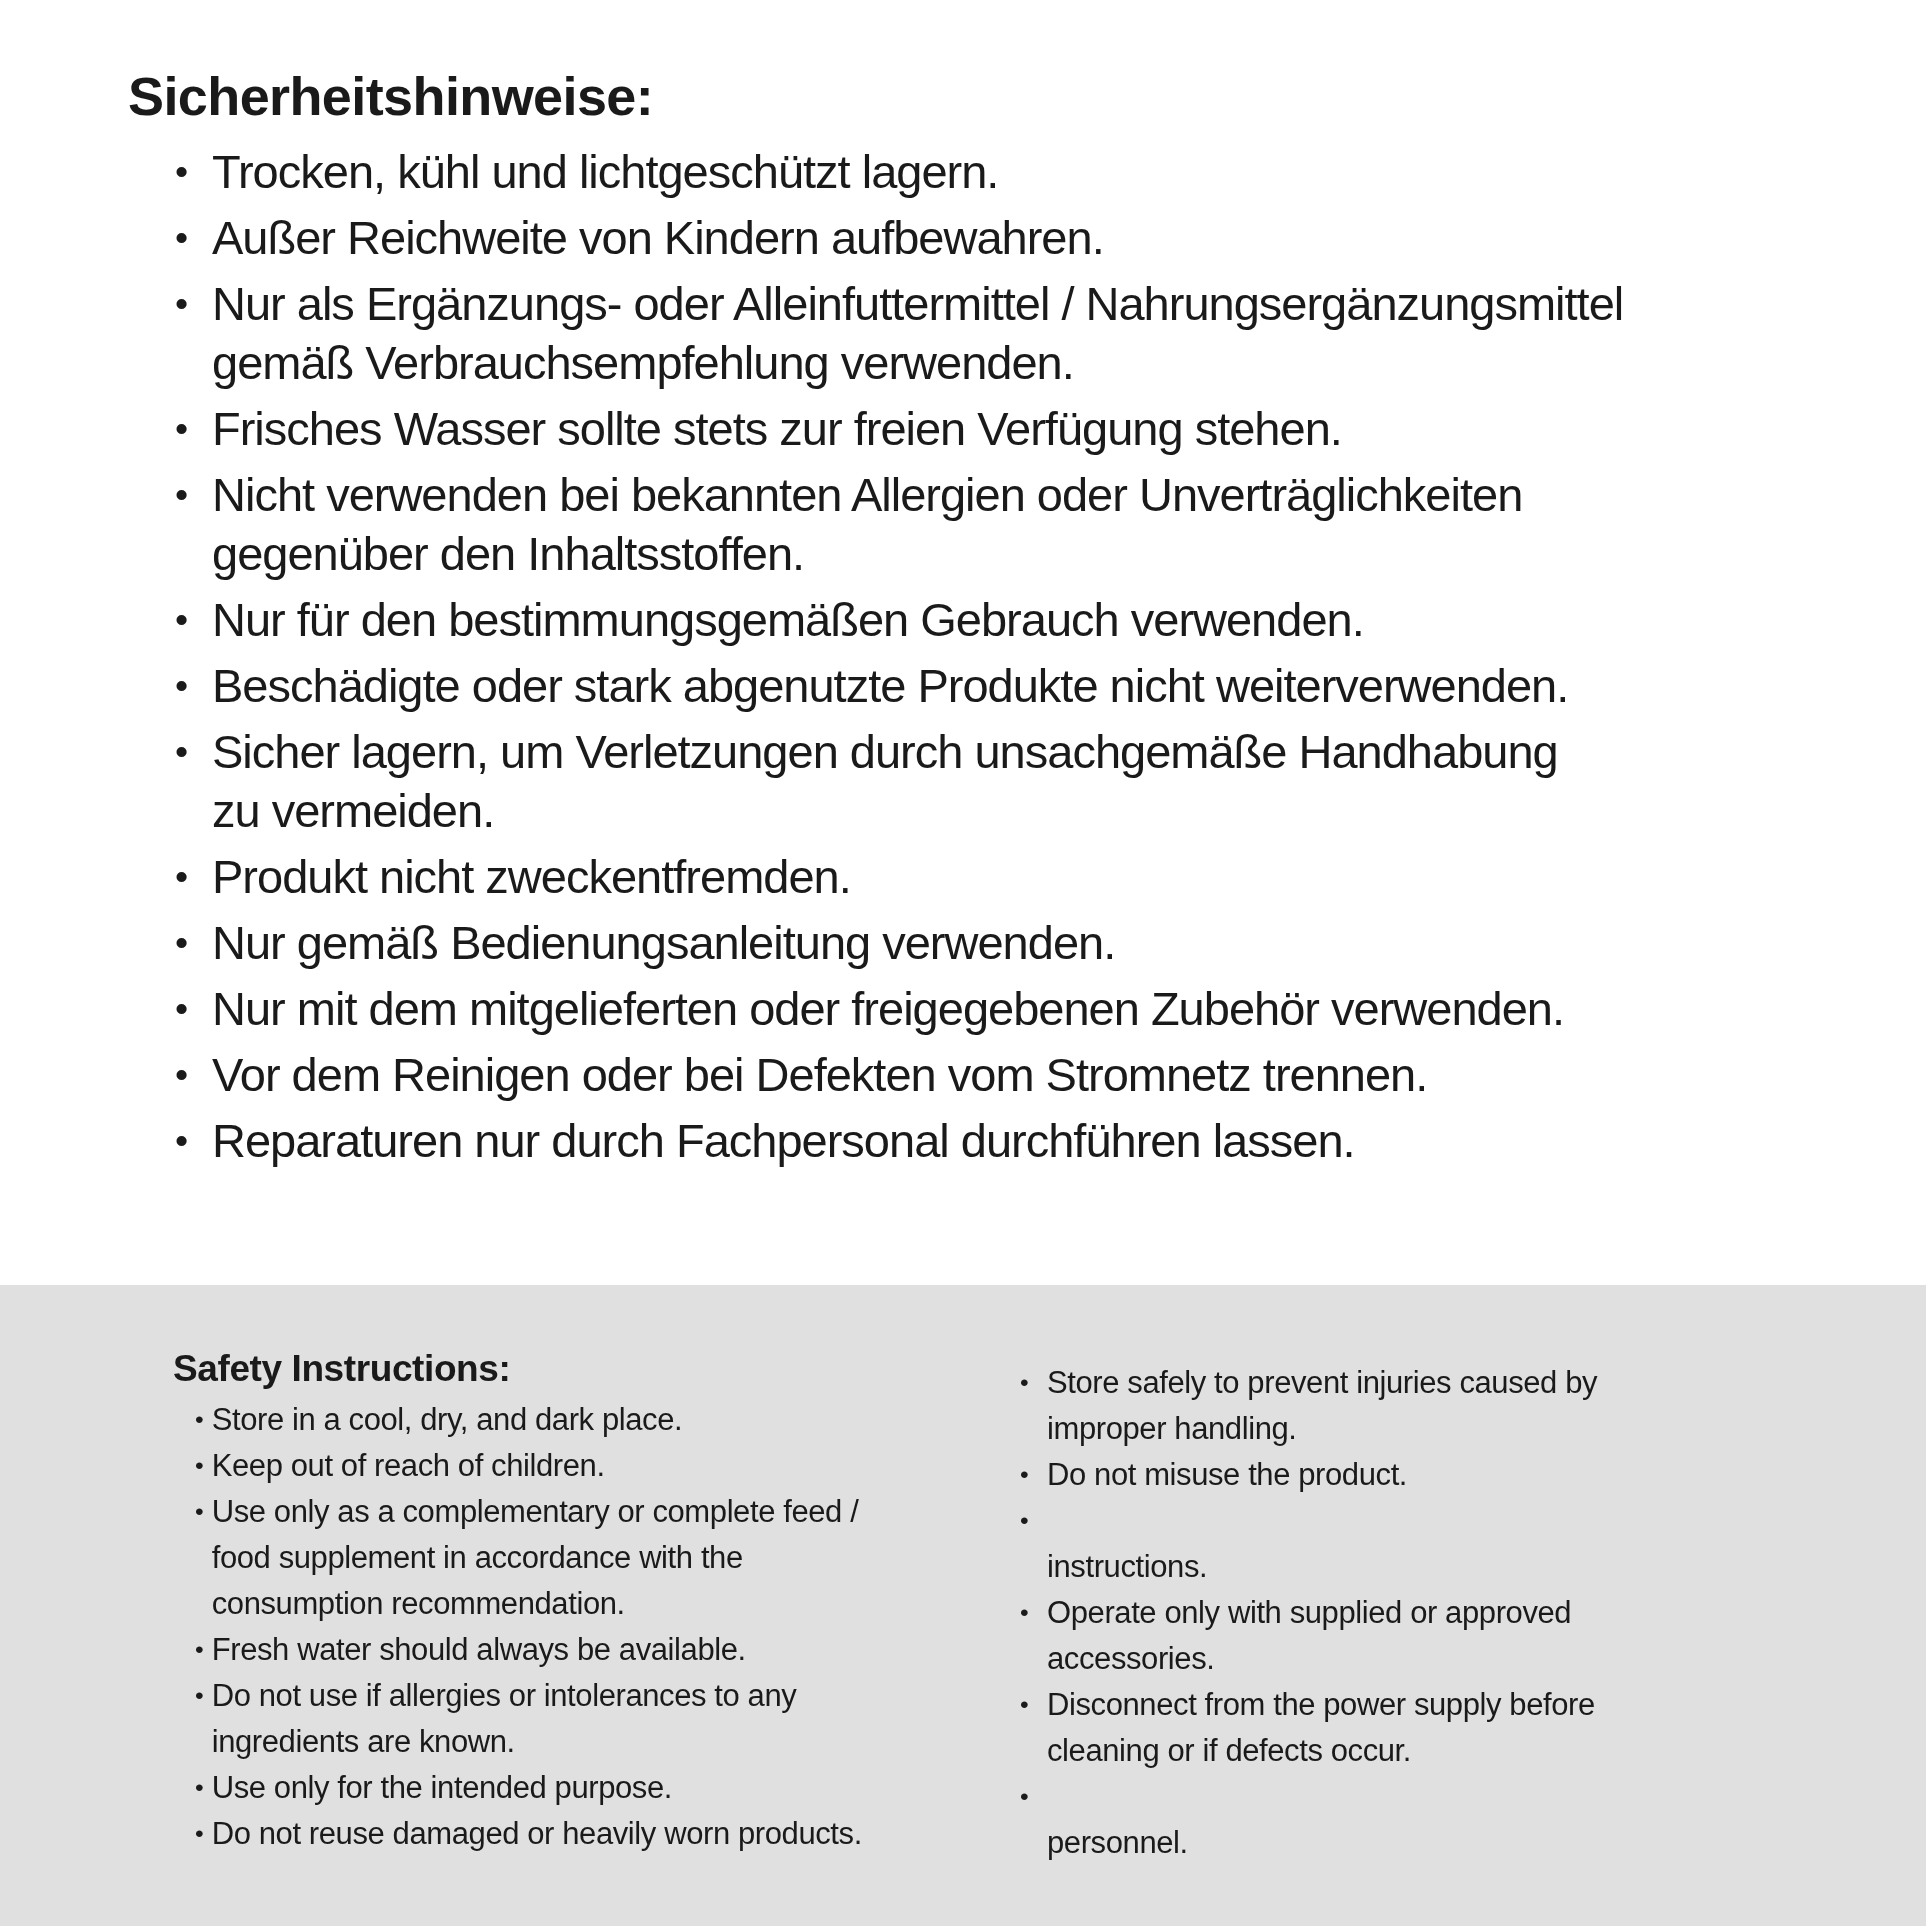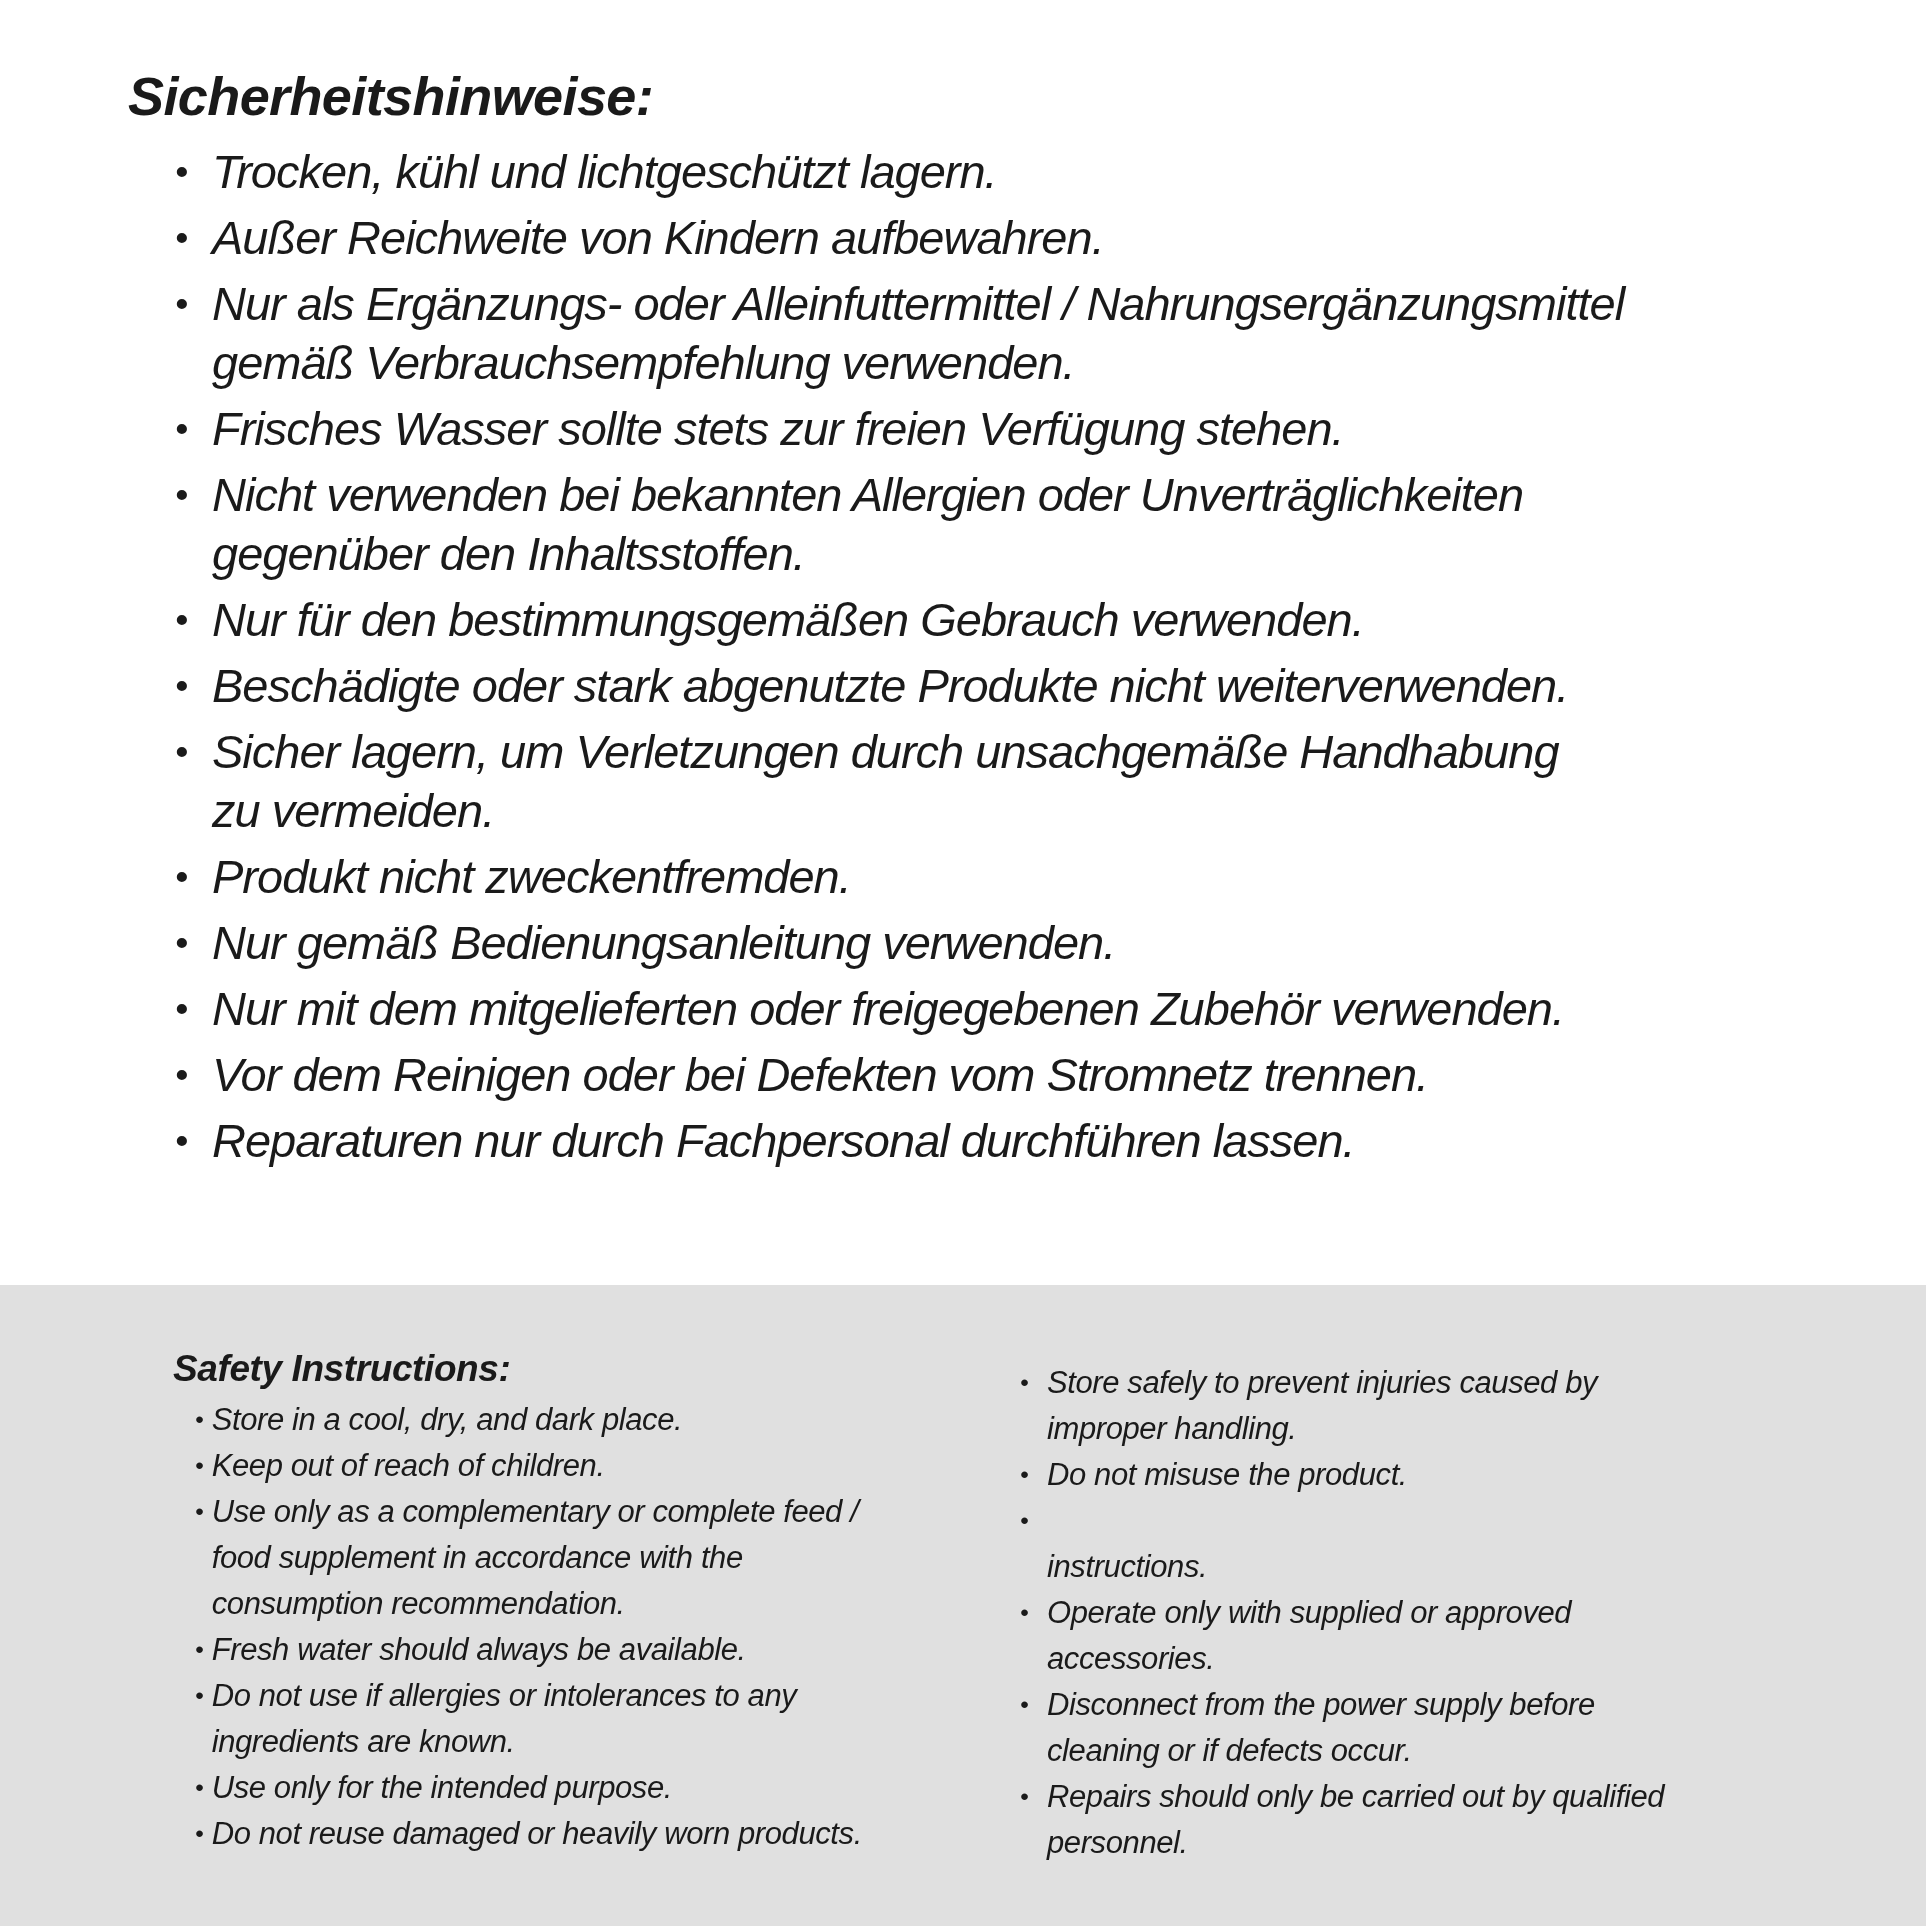--- a/index.html
+++ b/index.html
@@ -7,21 +7,21 @@
     --panel:#e0e0e0;
     --ink:#1a1a1a;
   }
   *{margin:0;padding:0;box-sizing:border-box;}
   html,body{background:var(--bg);}
   body{
     width:1926px;height:1926px;position:relative;overflow:hidden;
     font-family:"Liberation Sans","DejaVu Sans",sans-serif;
     color:var(--ink);
   }
-  .page{position:absolute;inset:0;width:1926px;height:1926px;font-style:italic;}
+  .page{position:absolute;inset:0;width:1926px;height:1926px;}
 
   
   .de-section{
     position:absolute;left:0;top:0;width:1926px;height:1285px;
     background:var(--bg);
   }
   .de-title{
     margin:69px 0 0 128px;
     font-size:54px;font-weight:700;letter-spacing:-0.6px;line-height:54px;
   }
@@ -101,19 +101,19 @@
           <li><span class="bullet">•</span><span>Do not reuse damaged or heavily worn products.</span></li>
         </ul>
     </div>
     <div class="en-col en-col-right">
       <ul class="en-list">
           <li><span class="bullet">•</span><span>Store safely to prevent injuries caused by</span><br><span>improper handling.</span></li>
           <li><span class="bullet">•</span><span>Do not misuse the product.</span></li>
           <li><span class="bullet">•</span><br><span>instructions.</span></li>
           <li><span class="bullet">•</span><span>Operate only with supplied or approved</span><br><span>accessories.</span></li>
           <li><span class="bullet">•</span><span>Disconnect from the power supply before</span><br><span>cleaning or if defects occur.</span></li>
-          <li><span class="bullet">•</span><span>Repairs should only be carried out by qualified</span><br><span>personnel.</span></li>
+          <li><span class="bullet">•</span><br><span>personnel.</span></li>
         </ul>
     </div>
   </section>
 
 </div>
 
 
 </body></html>

